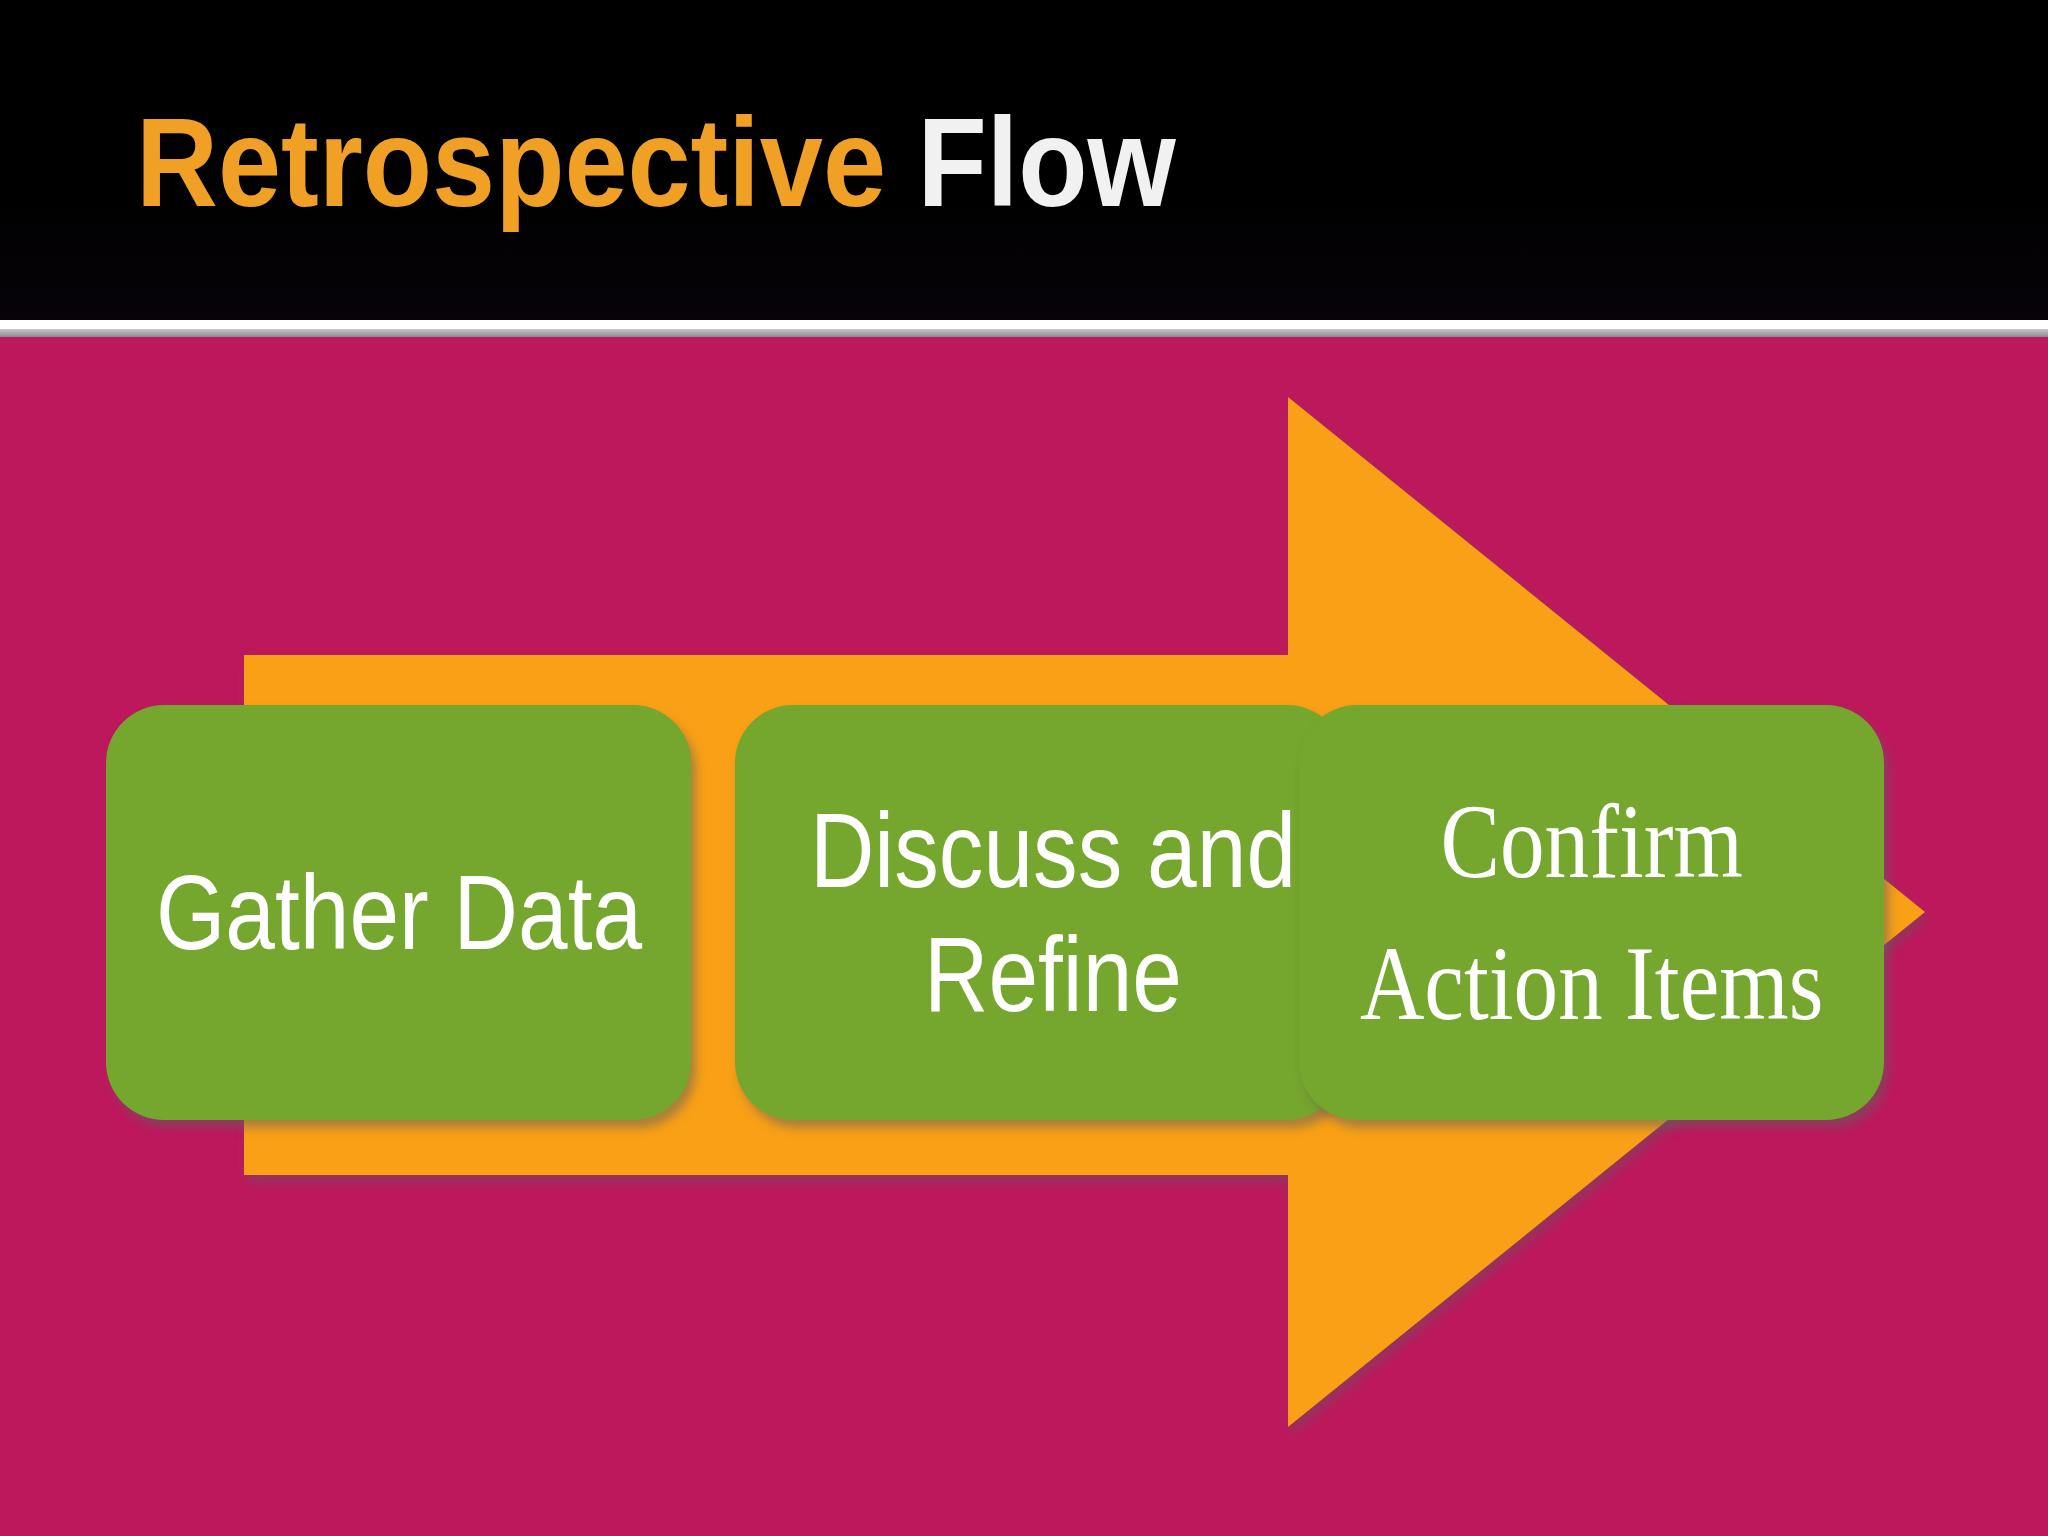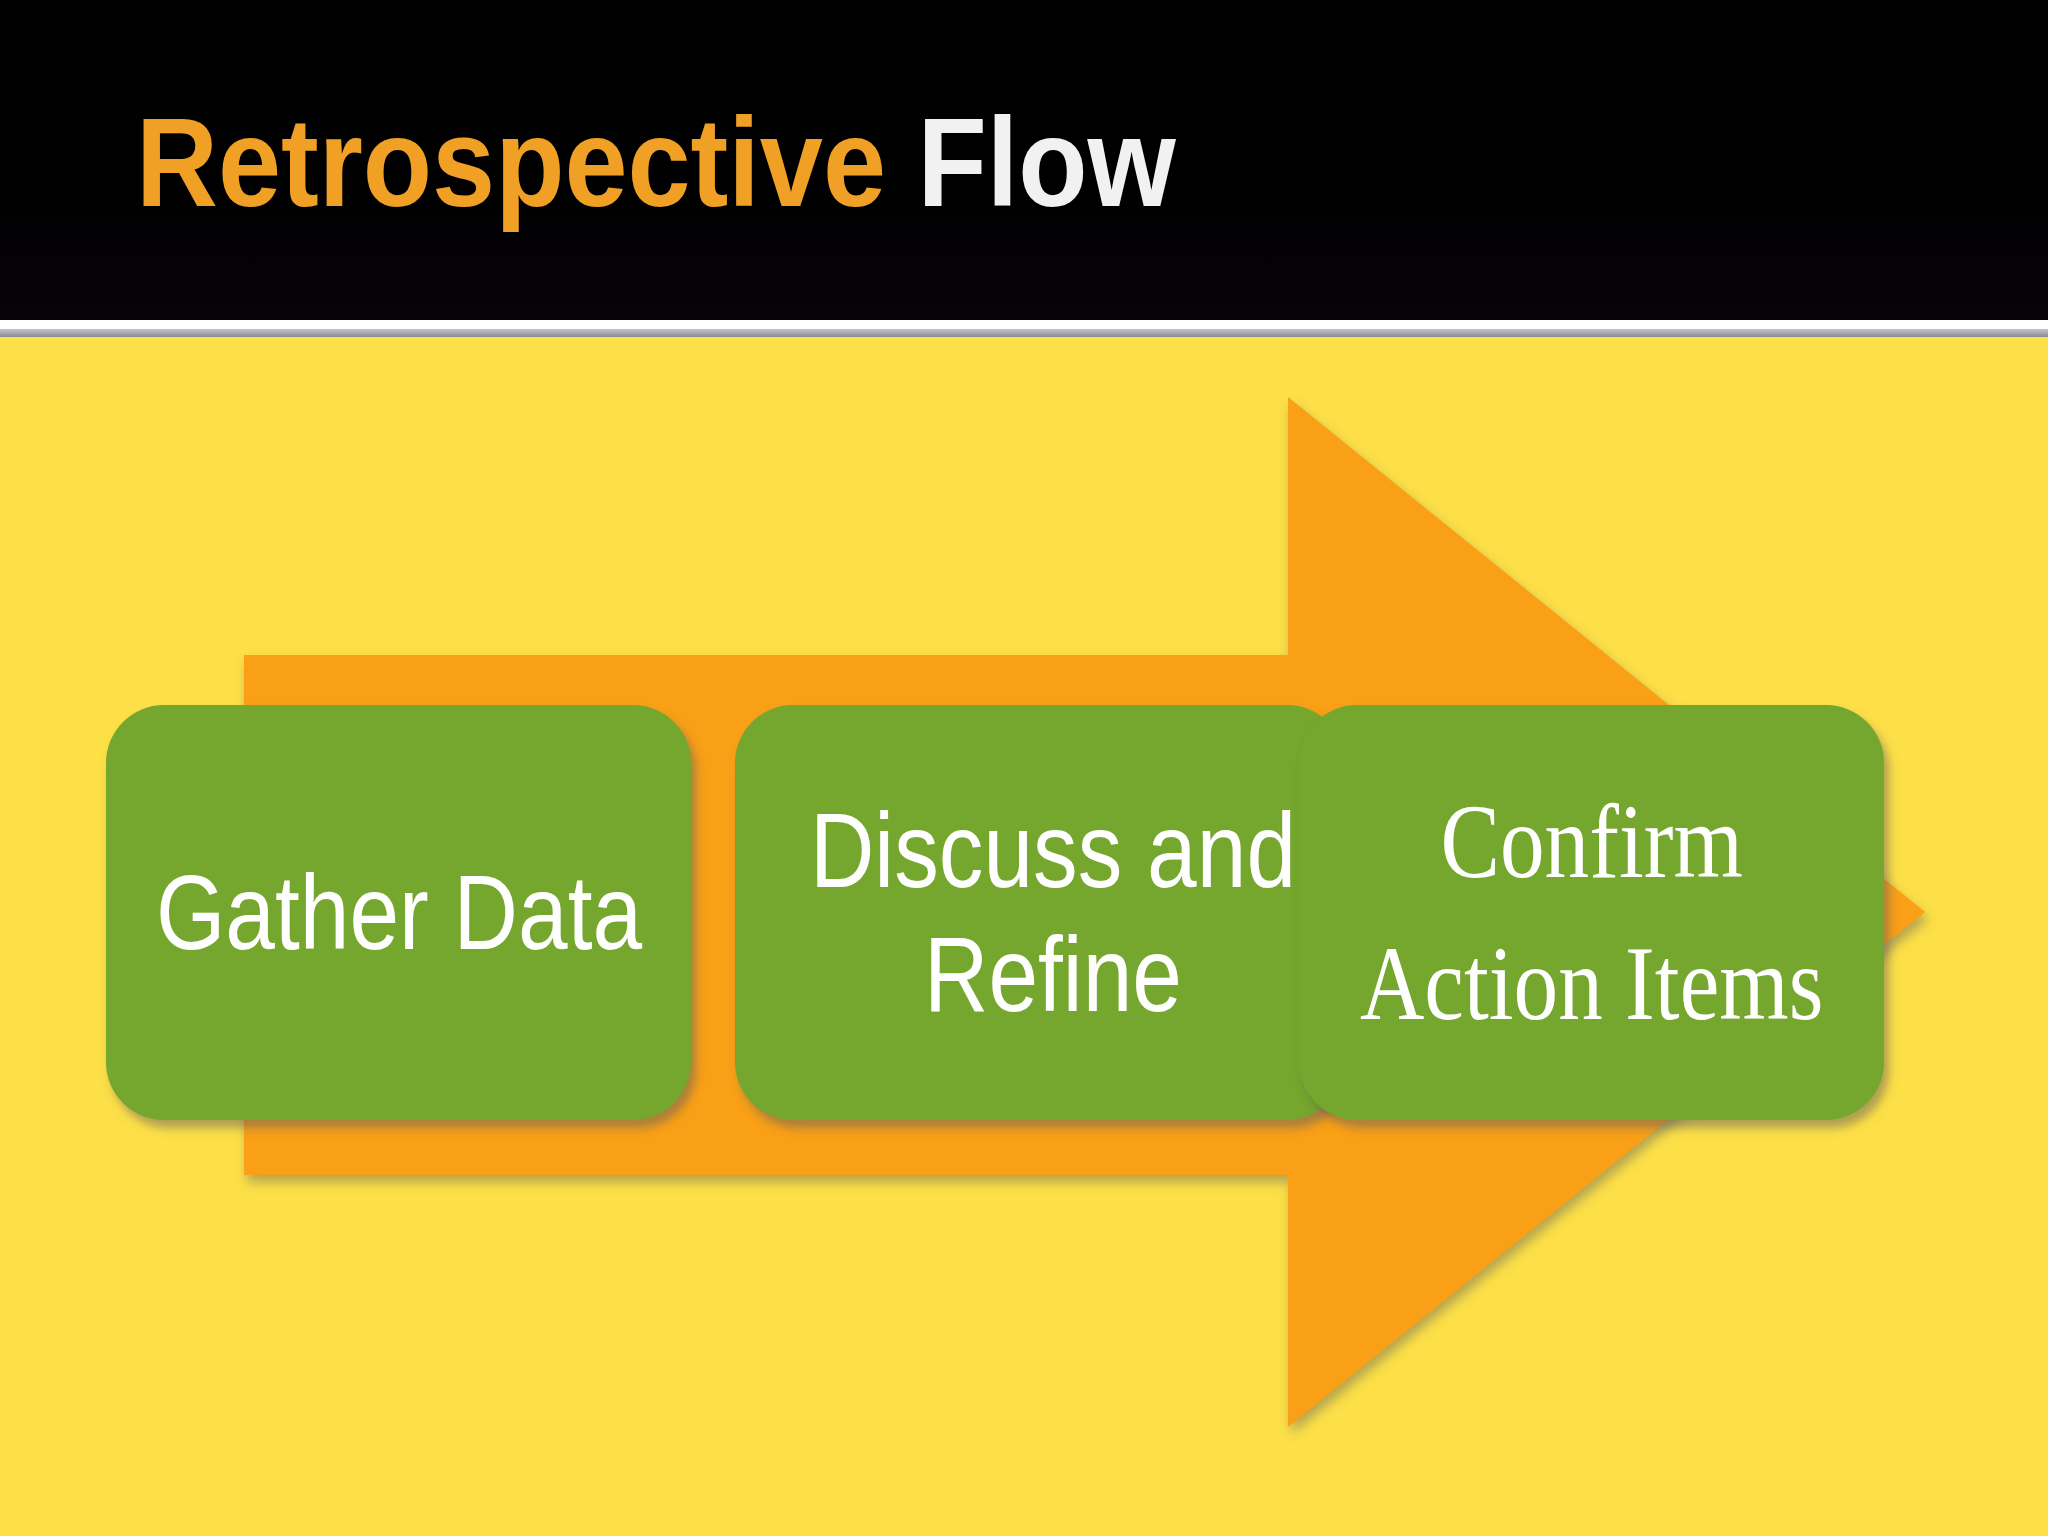--- a/index.html
+++ b/index.html
@@ -8,21 +8,21 @@
     width: 2048px;
     height: 1536px;
     overflow: hidden;
     font-family: "Liberation Sans", sans-serif;
     background: #ffffff;
   }
   .slide {
     position: relative;
     width: 2048px;
     height: 1536px;
-    background: #fde047;
+    background: #be185d;
   }
   
   .banner {
     position: absolute;
     left: 0; top: 0;
     width: 2048px; height: 320px;
     background: linear-gradient(180deg, #000000 0%, #000000 58%, #070309 100%);
   }
   .banner h1 {
     position: absolute;

